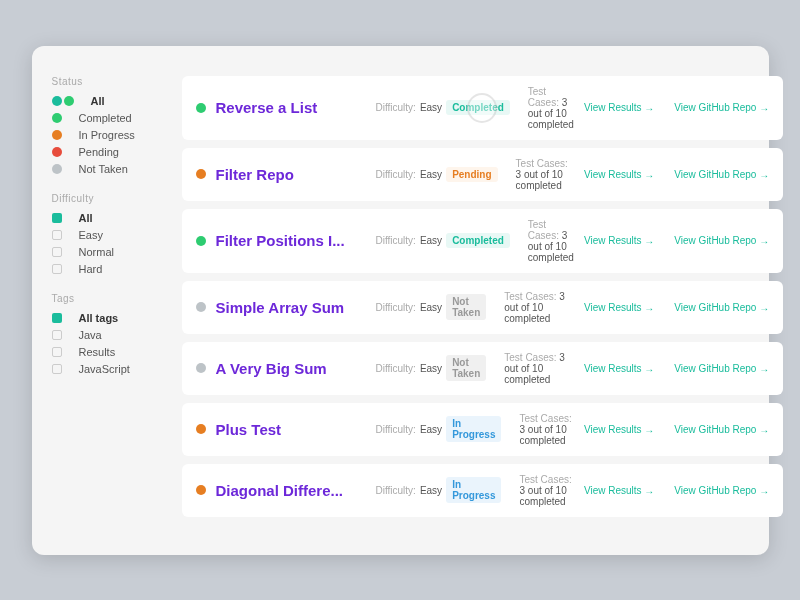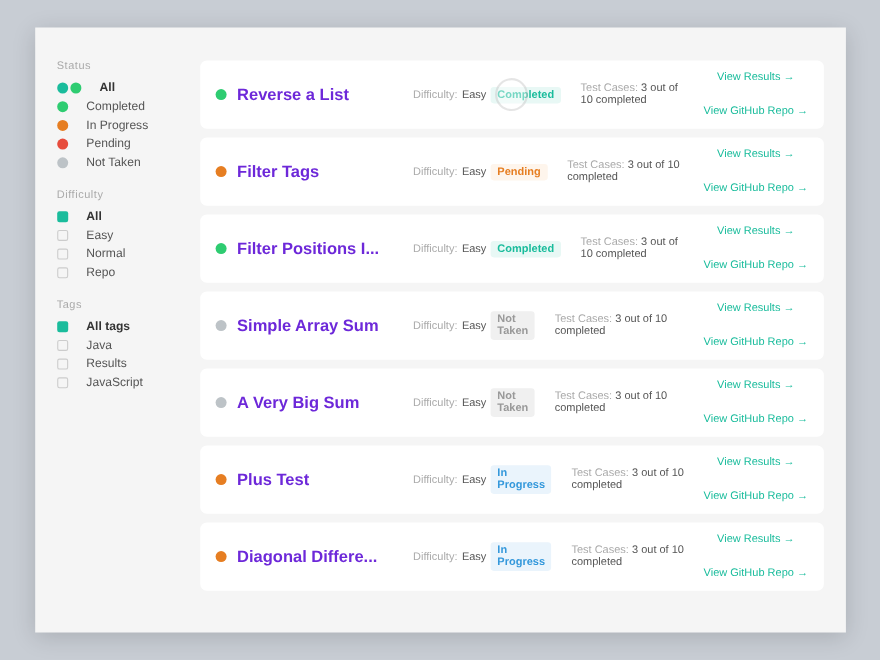--- a/index.html
+++ b/index.html
@@ -7,21 +7,21 @@
       background: #c8cdd4;
       font-family: Arial, sans-serif;
       width: 800px;
       height: 600px;
       display: flex;
       align-items: center;
       justify-content: center;
     }
     .card {
       background: #f5f5f5;
-      border-radius: 0;
+      border-radius: 12px;
       box-shadow: 0 4px 20px rgba(0,0,0,0.15);
       width: 737px;
       min-height: 480px;
       display: flex;
       padding: 30px 20px;
       gap: 20px;
     }
     
     .sidebar {
       width: 110px;
@@ -139,21 +139,21 @@
       color: #aaa;
       margin-left: 8px;
     }
     .test-cases span {
       color: #555;
       margin-top: 20px;
     }
     .actions {
       margin-left: auto;
       display: flex;
-      flex-direction: column;
+      flex-direction: row;
       align-items: center;
       gap: 20px;
     }
     .action-link {
       font-size: 10px;
       color: #1abc9c;
       cursor: pointer;
       white-space: nowrap;
     }
 
@@ -214,21 +214,21 @@
       <div class="filter-item">
         <div class="filter-checkbox"></div>
         <span class="filter-label">Easy</span>
       </div>
       <div class="filter-item">
         <div class="filter-checkbox"></div>
         <span class="filter-label">Normal</span>
       </div>
       <div class="filter-item">
         <div class="filter-checkbox"></div>
-        <span class="filter-label">Repo</span>
+        <span class="filter-label">Hard</span>
       </div>
     </div>
 
     <div class="sidebar-section">
       <div class="sidebar-section-title">Tags</div>
       <div class="filter-item">
         <div class="filter-square sq-teal"></div>
         <span class="filter-label active">All tags</span>
       </div>
       <div class="filter-item">
@@ -259,21 +259,21 @@
         </div>
         <div class="test-cases">Test Cases: <span>3 out of 10 completed</span></div>
         <div class="circle-indicator"></div>
         <div class="actions">
           <span class="action-link">View Results →</span>
           <span class="action-link">View GitHub Repo →</span>
         </div>
       </div>
       <div class="problem-row">
         <div class="problem-indicator dot-orange"></div>
-        <div class="problem-title">Filter Tags</div>
+        <div class="problem-title">Filter Repo</div>
         <div class="problem-meta">
           <div class="meta-line">
             <span class="meta-label">Difficulty:</span>
             <span class="meta-value"> Easy</span>
             <span class="status-badge badge-pending">Pending</span>
           </div>
         </div>
         <div class="test-cases">Test Cases: <span>3 out of 10 completed</span></div>
         <div class="actions">
           <span class="action-link">View Results →</span>

